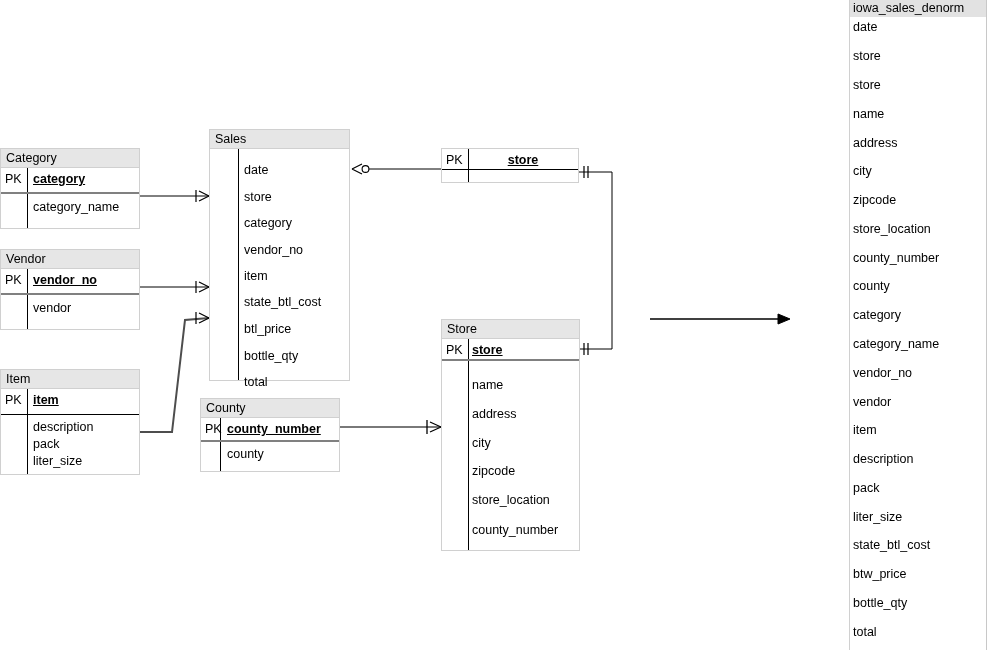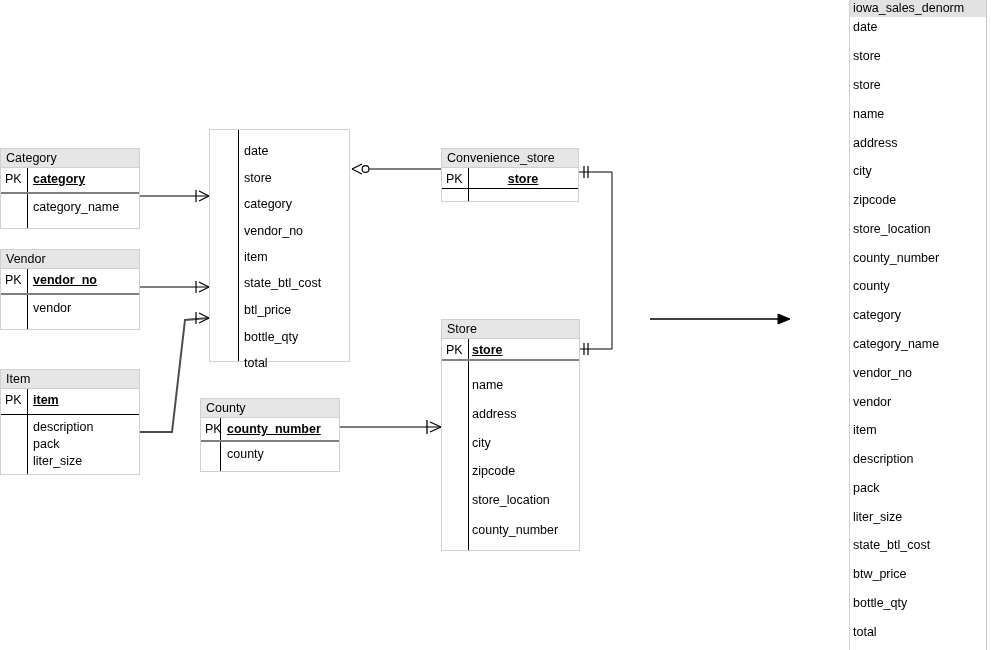--- a/index.html
+++ b/index.html
@@ -219,20 +219,21 @@
         <span class="pk-marker">PK</span>
         <span class="pk-name" style="left:32px;">item</span>
       </div>
       <span class="field" style="left:32px; top:31px;">description</span>
       <span class="field" style="left:32px; top:48px;">pack</span>
       <span class="field" style="left:32px; top:65px;">liter_size</span>
     </div>
   </div>
 
   <div class="entity" style="left:209px; top:129px; width:141px;">
+    <div class="entity-title">Sales</div>
     <div class="entity-body" style="height:231px;">
       <div class="vdivider" style="left:28px;"></div>
       <span class="field" style="left:34px; top:14px;">date</span>
       <span class="field" style="left:34px; top:41px;">store</span>
       <span class="field" style="left:34px; top:67px;">category</span>
       <span class="field" style="left:34px; top:94px;">vendor_no</span>
       <span class="field" style="left:34px; top:120px;">item</span>
       <span class="field" style="left:34px; top:146px;">state_btl_cost</span>
       <span class="field" style="left:34px; top:173px;">btl_price</span>
       <span class="field" style="left:34px; top:200px;">bottle_qty</span>
@@ -246,21 +247,20 @@
       <div class="vdivider" style="left:19px;"></div>
       <div class="pkrow" style="height:24px;">
         <span class="pk-marker">PK</span>
         <span class="pk-name" style="left:26px;">county_number</span>
       </div>
       <span class="field" style="left:26px; top:29px;">county</span>
     </div>
   </div>
 
   <div class="entity" style="left:441px; top:148px; width:138px;">
-    <div class="entity-title">Convenience_store</div>
     <div class="entity-body" style="height:33px;">
       <div class="vdivider" style="left:26px;"></div>
       <div class="pkrow thinline" style="height:21px;">
         <span class="pk-marker">PK</span>
         <span class="pk-name centered">store</span>
       </div>
       <div class="emptyrow"></div>
     </div>
   </div>
 

